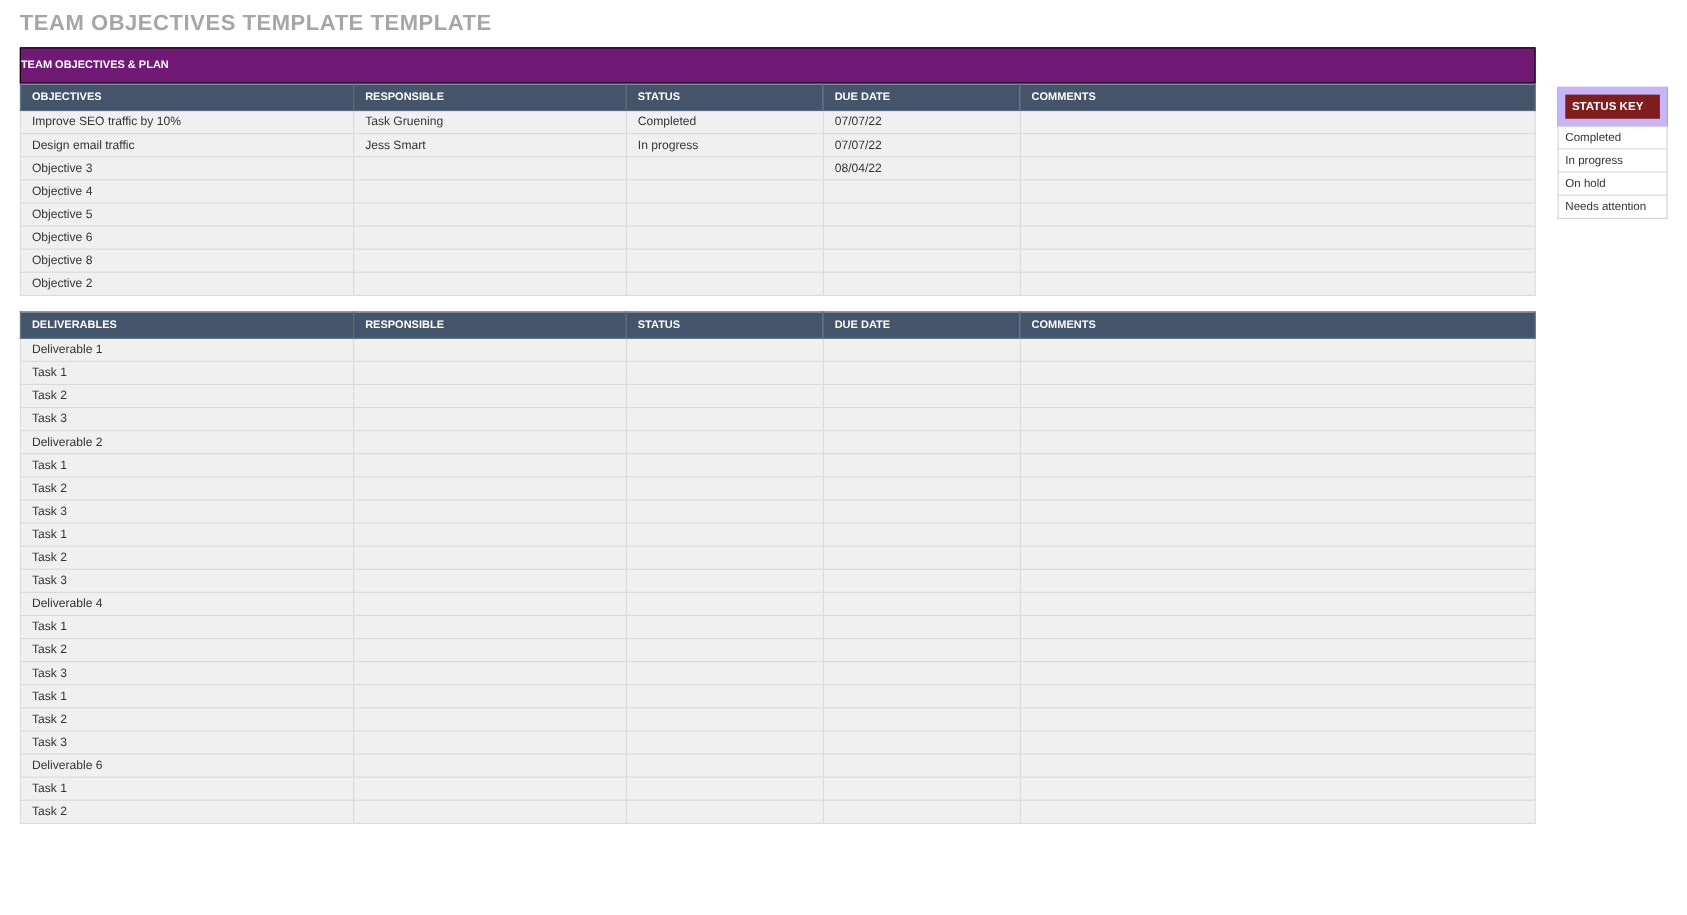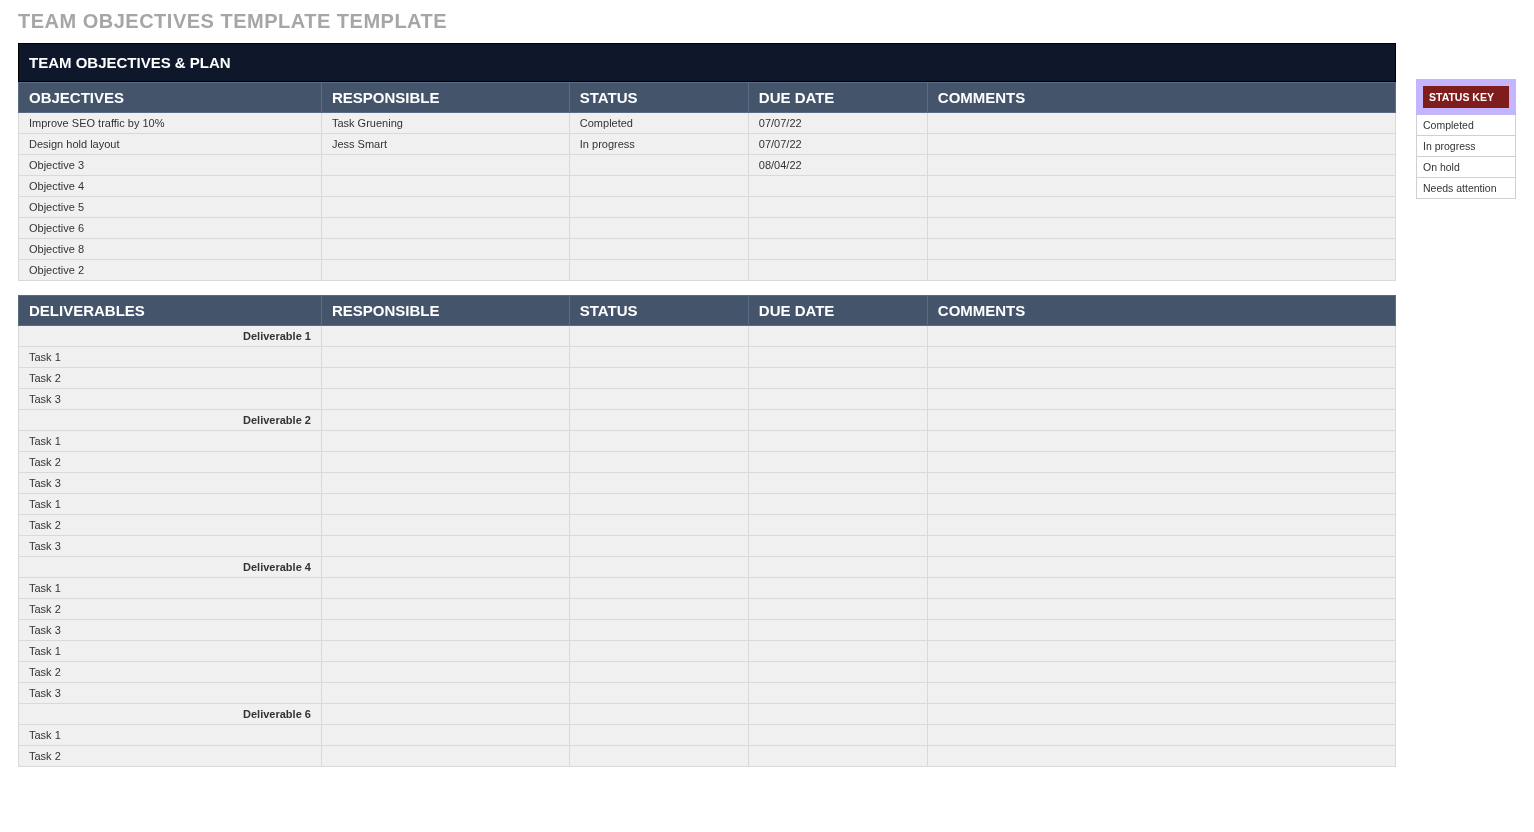--- a/index.html
+++ b/index.html
@@ -18,51 +18,51 @@
     margin-bottom: 10px;
   }
   .layout {
     display: flex;
     gap: 20px;
     align-items: flex-start;
   }
   .main { flex: 1; }
   .side { width: 100px; margin-top: 36px; }
   .black-bar {
-    background: #0f172a;
+    background: #701a75;
     color: #ffffff;
     font-weight: bold;
-    font-size: 15px;
-    padding: 10px 10px;
+    font-size: 10px;
+    padding: 10px 0;
     border: 1px solid #000;
   }
   table {
     width: 100%;
     border-collapse: collapse;
     table-layout: fixed;
   }
   th {
     background: #44546a;
     color: #ffffff;
     font-weight: bold;
-    font-size: 15px;
+    font-size: 10px;
     text-align: left;
     padding: 6px 10px;
     border: 1px solid #5a6b84;
     text-transform: uppercase;
   }
   td {
     background: #f0f0f0;
     border: 1px solid #d9d9d9;
     padding: 4px 10px;
     height: 20px;
     font-size: 11px;
     color: #333;
   }
-  tr.bold-row td:first-child { font-weight: bold; text-align: right; }
+  tr.bold-row td:first-child { font-weight: normal; }
   .col-obj { width: 22%; }
   .col-resp { width: 18%; }
   .col-status { width: 13%; }
   .col-due { width: 13%; }
   .col-comments { width: 34%; }
   .spacer { height: 14px; }
   .status-key-header {
     background: #7f1d1d;
     color: #ffffff;
     font-weight: bold;
@@ -107,21 +107,21 @@
       </thead>
       <tbody id="objectives-body">
           <tr>
             <td>Improve SEO traffic by 10%</td>
             <td>Task Gruening</td>
             <td>Completed</td>
             <td>07/07/22</td>
             <td></td>
           </tr>
           <tr>
-            <td>Design hold layout</td>
+            <td>Design email traffic</td>
             <td>Jess Smart</td>
             <td>In progress</td>
             <td>07/07/22</td>
             <td></td>
           </tr>
           <tr>
             <td>Objective 3</td>
             <td></td>
             <td></td>
             <td>08/04/22</td>

